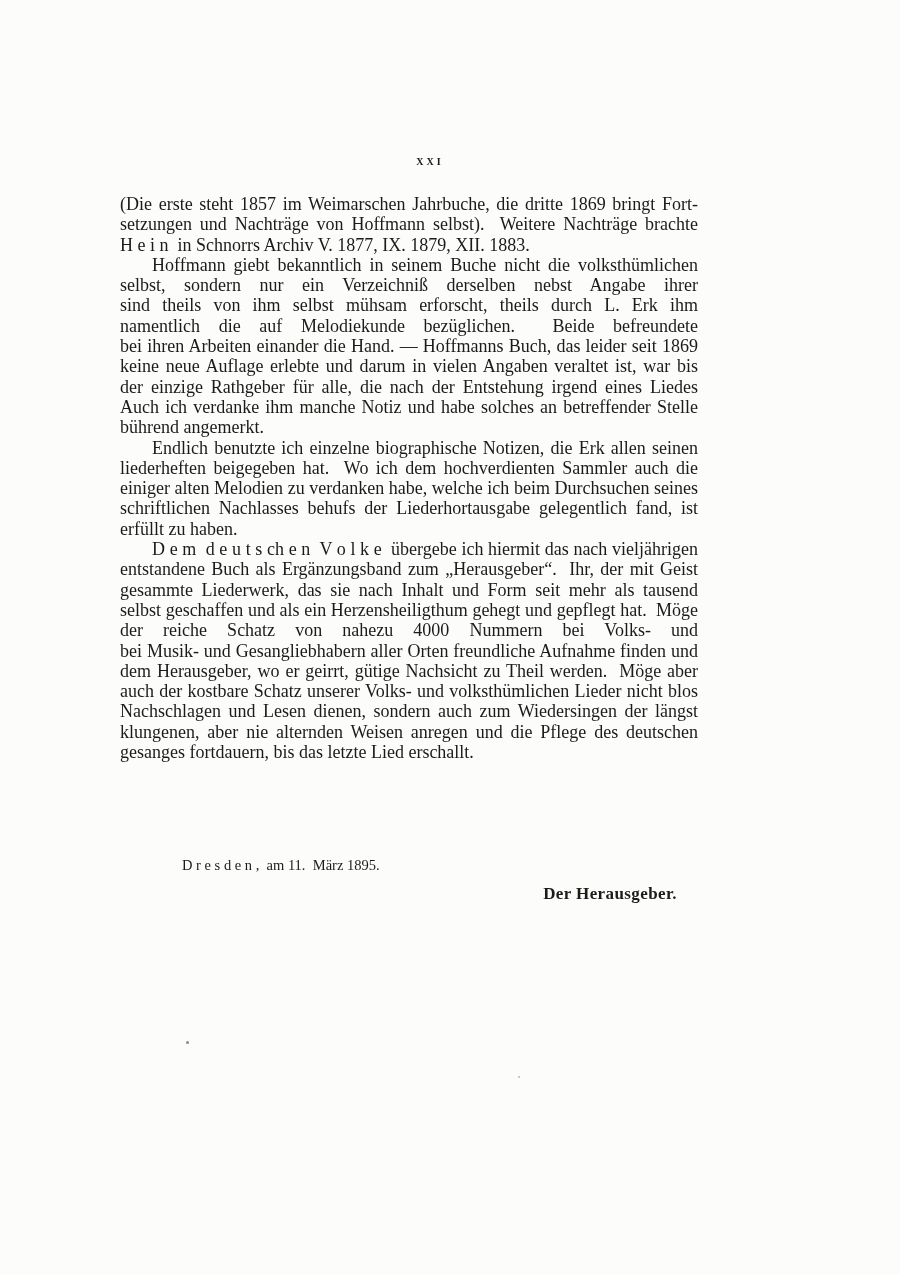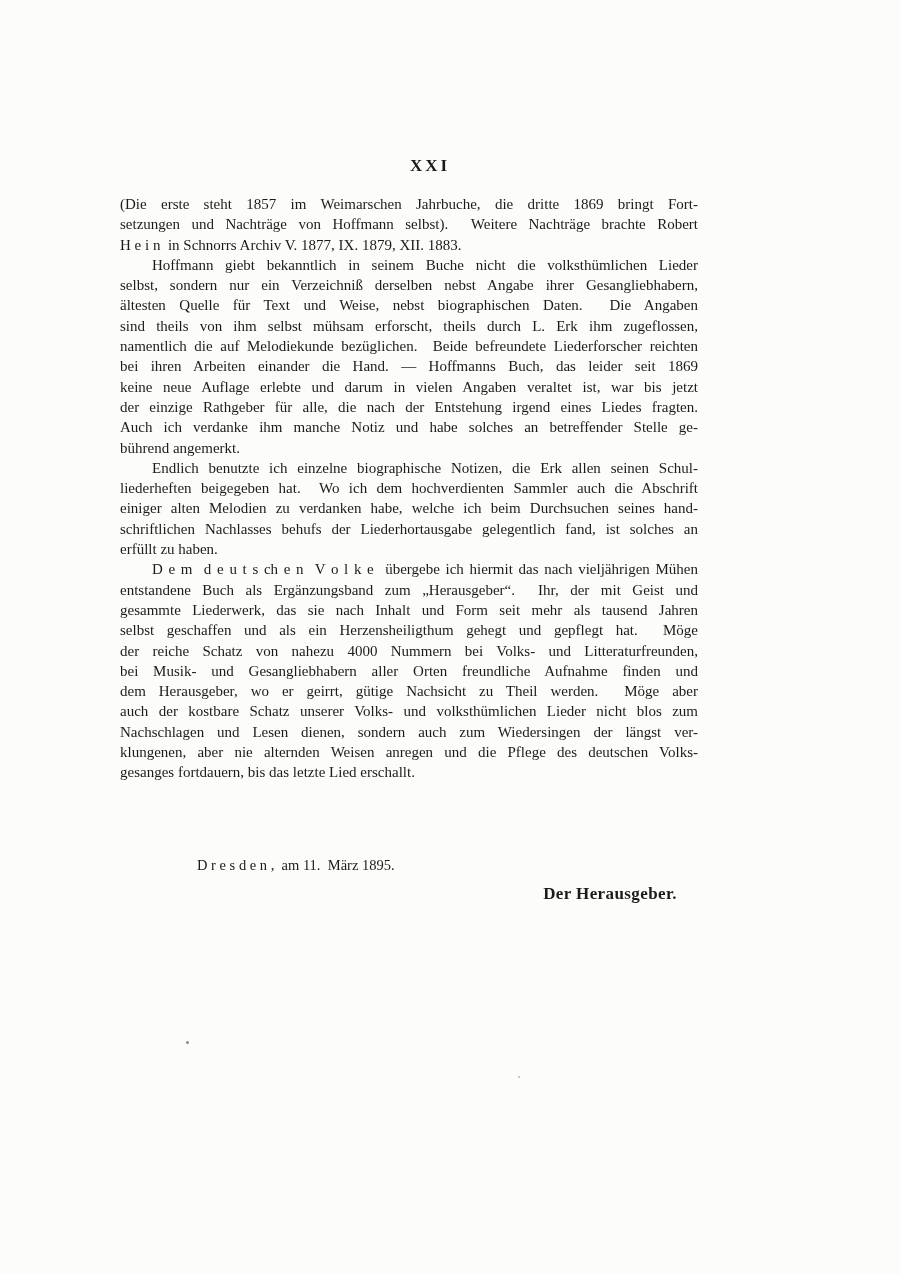--- a/index.html
+++ b/index.html
@@ -14,49 +14,49 @@
     font-family: "Liberation Serif", "DejaVu Serif", serif;
     color: var(--ink, #1d1b18);
     overflow: hidden;
   }
   .page-number {
     position: absolute;
     top: 156px;
     left: 370px;
     width: 120px;
     text-align: center;
-    font-size: 17px;
+    font-size: 10px;
     font-weight: bold;
     letter-spacing: 3px;
   }
   .text-block {
     position: absolute;
     top: 194px;
     left: 120px;
     width: 578px;
-    font-size: 15px;
+    font-size: 18px;
   }
   .line {
     line-height: 20.3px;
     height: 20.3px;
     text-align: justify;
     text-align-last: justify;
     white-space: pre-wrap;
     overflow: hidden;
   }
   .line.last {
     text-align-last: left;
   }
   .line.indent {
     text-indent: 32px;
   }
   .dateline {
     position: absolute;
     top: 857px;
-    left: 197px;
+    left: 182px;
     font-size: 14.5px;
     white-space: pre;
   }
   .signature {
     position: absolute;
     top: 884px;
     right: 223px;
     font-size: 17px;
     font-weight: bold;
     letter-spacing: 0.4px;
@@ -74,21 +74,20 @@
 <body style="--paper: #fcfcfa; --ink: #1d1b18;">
 
 <div class="page-number">XXI</div>
 
 <div class="text-block">
     <div class="line">(Die erste steht 1857 im Weimarschen Jahrbuche, die dritte 1869 bringt Fort-</div>
     <div class="line">setzungen und Nachträge von Hoffmann selbst).  Weitere Nachträge brachte Robert</div>
     <div class="line last">H e i n  in Schnorrs Archiv V. 1877, IX. 1879, XII. 1883.</div>
     <div class="line indent">Hoffmann giebt bekanntlich in seinem Buche nicht die volksthümlichen Lieder</div>
     <div class="line">selbst, sondern nur ein Verzeichniß derselben nebst Angabe ihrer Gesangliebhabern,</div>
-    <div class="line">ältesten Quelle für Text und Weise, nebst biographischen Daten.  Die Angaben</div>
     <div class="line">sind theils von ihm selbst mühsam erforscht, theils durch L. Erk ihm zugeflossen,</div>
     <div class="line">namentlich die auf Melodiekunde bezüglichen.  Beide befreundete Liederforscher reichten</div>
     <div class="line">bei ihren Arbeiten einander die Hand. — Hoffmanns Buch, das leider seit 1869</div>
     <div class="line">keine neue Auflage erlebte und darum in vielen Angaben veraltet ist, war bis jetzt</div>
     <div class="line">der einzige Rathgeber für alle, die nach der Entstehung irgend eines Liedes fragten.</div>
     <div class="line">Auch ich verdanke ihm manche Notiz und habe solches an betreffender Stelle ge-</div>
     <div class="line last">bührend angemerkt.</div>
     <div class="line indent">Endlich benutzte ich einzelne biographische Notizen, die Erk allen seinen Schul-</div>
     <div class="line">liederheften beigegeben hat.  Wo ich dem hochverdienten Sammler auch die Abschrift</div>
     <div class="line">einiger alten Melodien zu verdanken habe, welche ich beim Durchsuchen seines hand-</div>

